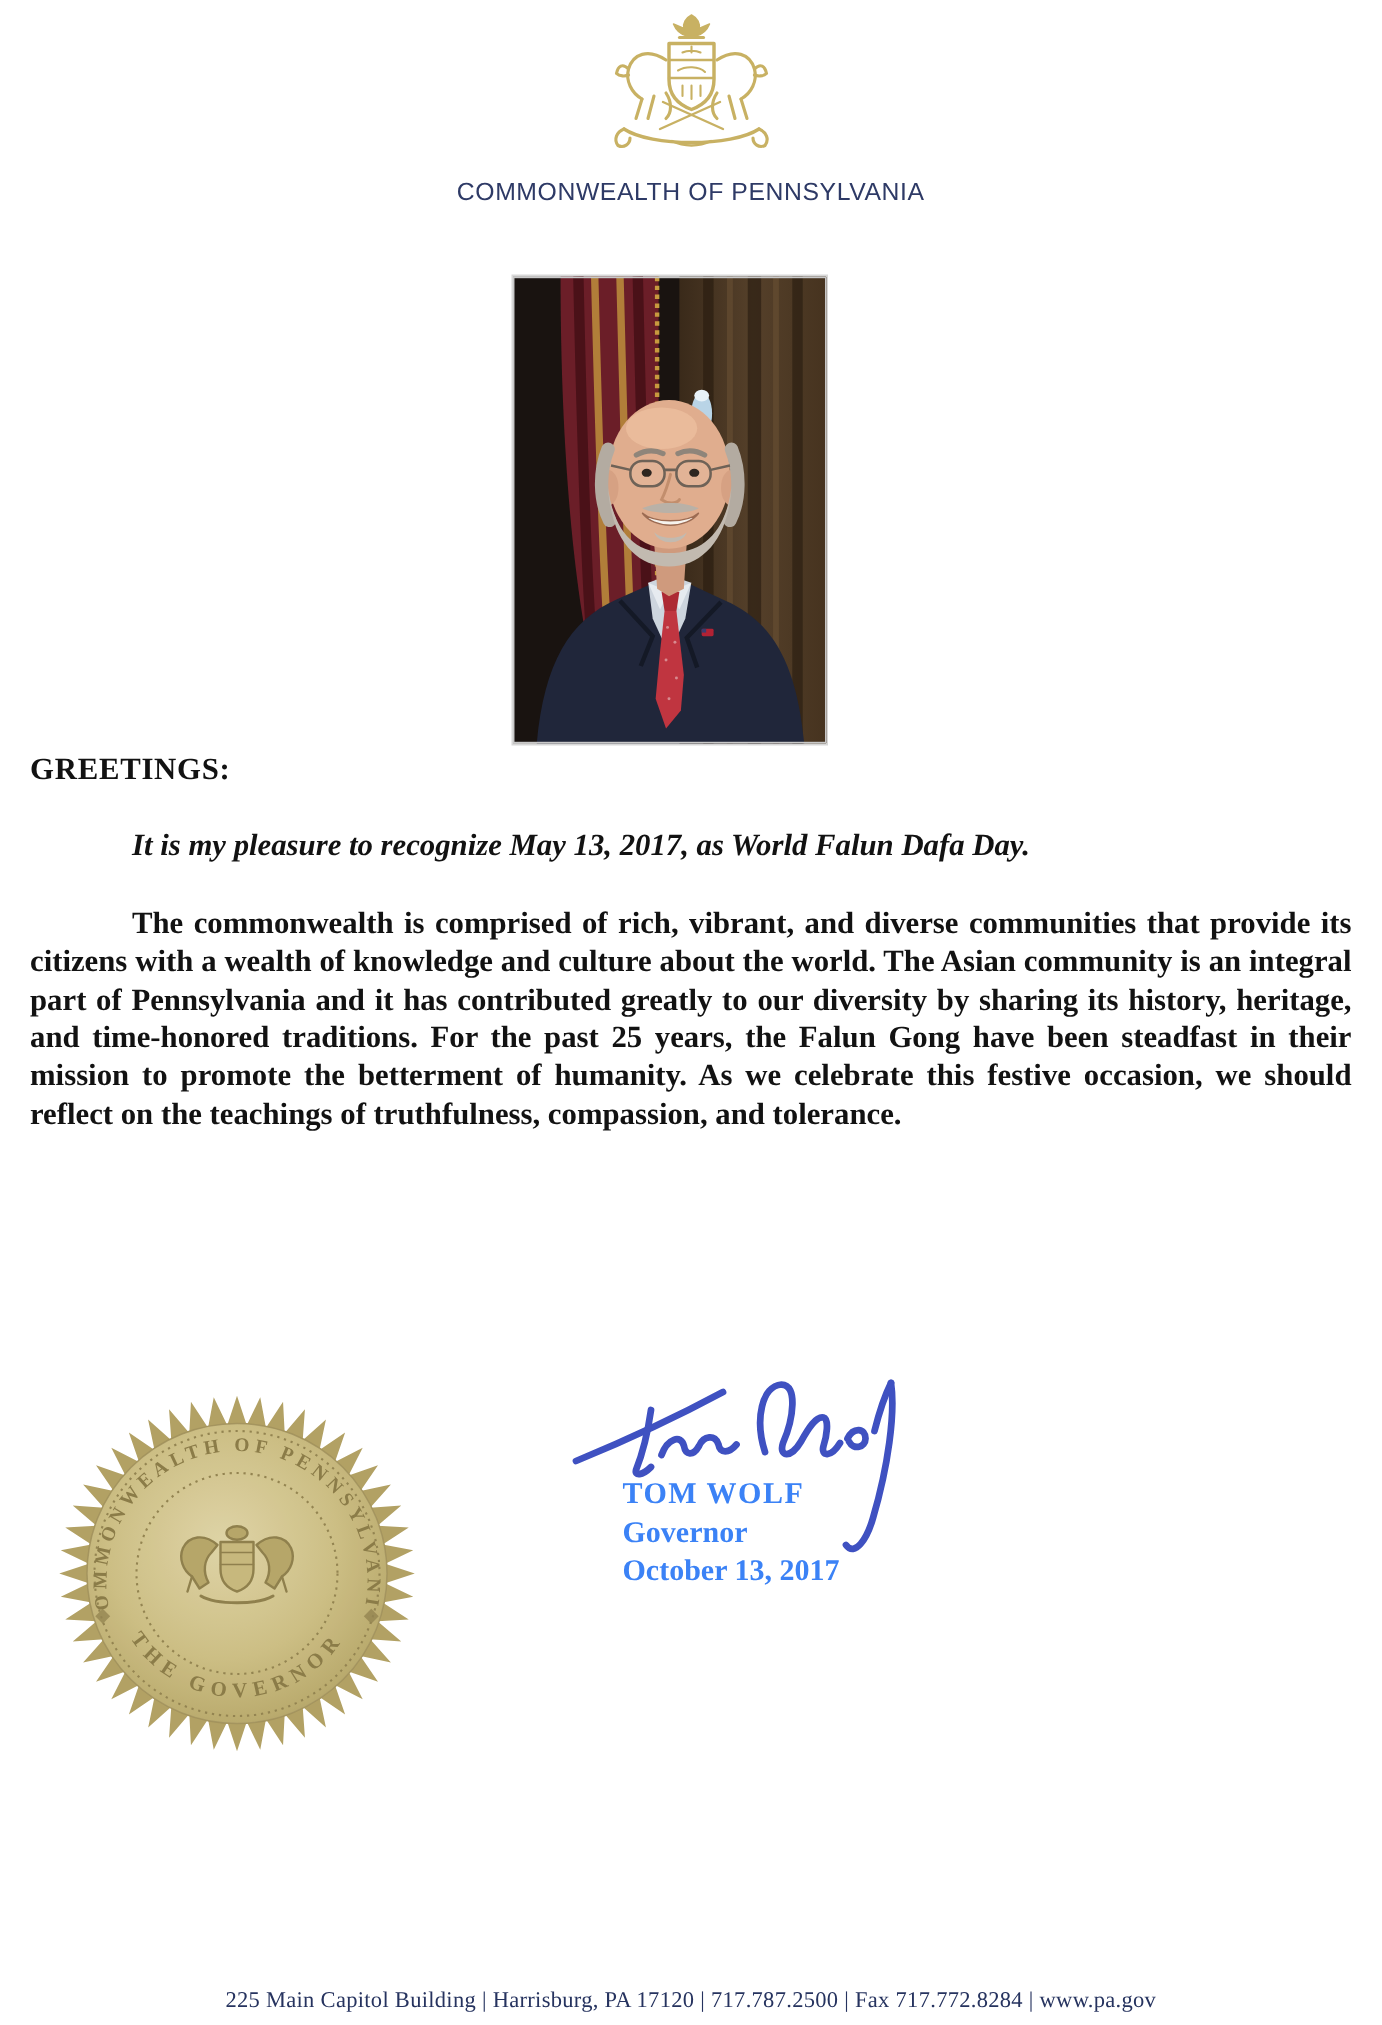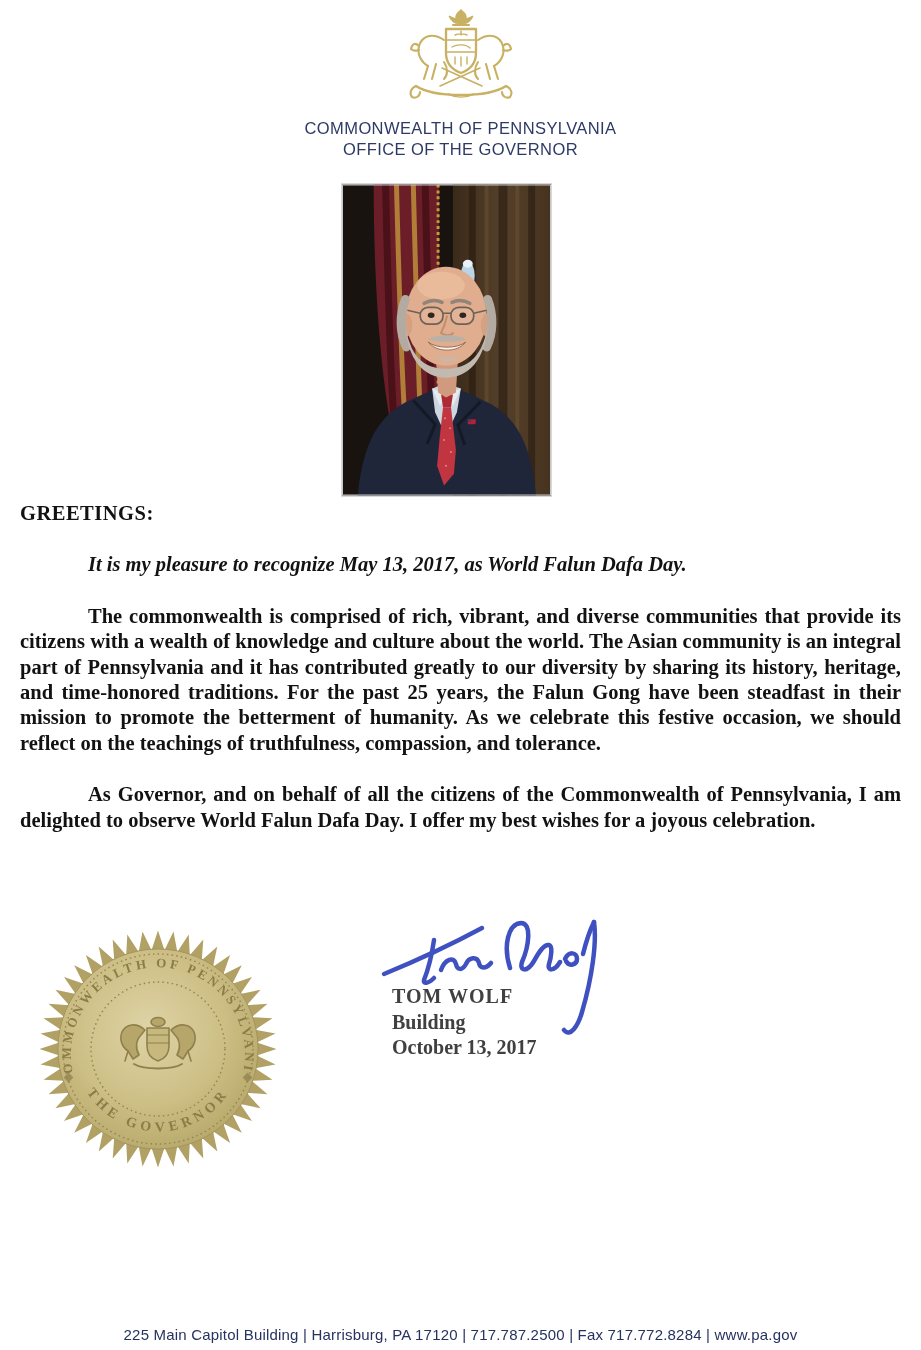--- a/index.html
+++ b/index.html
@@ -19,30 +19,30 @@
   
   .letter{position:absolute;left:20px;top:501px;width:881px;color:#121212;
           font-weight:bold;font-size:20.5px;line-height:25.4px;}
   .letter p{margin:0 0 26px 0;}
   .salutation{letter-spacing:.5px;}
   .para{text-align:justify;text-indent:68px;}
   .para-first{text-indent:68px;font-style:italic;}
 
   
   .sig-script{position:absolute;left:378px;top:916px;}
-  .sig-lines{position:absolute;left:392px;top:984px;color:#404040;
+  .sig-lines{position:absolute;left:415px;top:984px;color:#3b82f6;
              font-weight:bold;font-size:20px;line-height:25.5px;}
   .sig-name{letter-spacing:1px;}
 
   
   .seal{position:absolute;left:38px;top:929px;}
 
   
   .footer{position:absolute;left:0;top:1326px;width:921px;text-align:center;
-          font-family:Liberation Sans, sans-serif;font-size:15px;color:#26335f;
+          font-family:Liberation Serif, serif;font-size:15px;color:#26335f;
           letter-spacing:.2px;}
 </style>
 </head>
 <body>
 
 <div class="page">
 
   <div class="crest-wrap">
     <svg width="150" height="106" viewBox="0 0 150 106">
       <g stroke="#c8b163" fill="none" stroke-width="2.1" stroke-linecap="round" stroke-linejoin="round">
@@ -69,21 +69,20 @@
         <path d="M30,80 C48,92 102,92 120,80" stroke-width="2.3"></path>
         <path d="M30,80 C25,82 23,87 26,91 C30,93 34,90 34,86"></path>
         <path d="M120,80 C125,82 127,87 124,91 C120,93 116,90 116,86"></path>
         <path d="M62,88 C70,92 80,92 88,88" stroke-width="1.6"></path>
       </g>
     </svg>
   </div>
 
   <div class="header-text">
     <div>COMMONWEALTH OF PENNSYLVANIA</div>
-    <div>OFFICE OF THE GOVERNOR</div>
   </div>
 
   <div class="portrait">
     <svg width="209" height="312" viewBox="0 0 211 314">
       <defs>
         <linearGradient id="woodg" x1="0" y1="0" x2="1" y2="0">
           <stop offset="0" stop-color="#3a2a1a"></stop>
             <stop offset=".5" stop-color="#55402a"></stop>
             <stop offset="1" stop-color="#46331f"></stop>
         </linearGradient>
@@ -153,40 +152,39 @@
       <path d="M87,159 C95,170 117,170 125,159 C117,166 95,166 87,159 Z" fill="#f6f3ee" stroke="#9c6b52" stroke-width="1"></path>
       <path d="M95,172 C100,177 112,177 117,172 C114,181 98,181 95,172 Z" fill="#c2bab0"></path>
       <rect x="0.5" y="0.5" width="210" height="313" fill="none" stroke="#c9c9c9"></rect>
     </svg>
   </div>
 
   <div class="letter">
     <p class="salutation">GREETINGS:</p>
     <p class="para-first">It is my pleasure to recognize May 13, 2017, as World Falun Dafa Day.</p>
     <p class="para">The commonwealth is comprised of rich, vibrant, and diverse communities that provide its citizens with a wealth of knowledge and culture about the world. The Asian community is an integral part of Pennsylvania and it has contributed greatly to our diversity by sharing its history, heritage, and time-honored traditions.  For the past 25 years, the Falun Gong have been steadfast in their mission to promote the betterment of humanity. As we celebrate this festive occasion, we should reflect on the teachings of truthfulness, compassion, and tolerance.</p>
-    <p class="para">As Governor, and on behalf of all the citizens of the Commonwealth of Pennsylvania, I am delighted to observe World Falun Dafa Day. I offer my best wishes for a joyous celebration.</p>
   </div>
 
   <div class="sig-script">
     <svg width="225" height="140" viewBox="0 0 225 140">
       <g stroke="#3f51c1" stroke-width="4.5" fill="none" stroke-linecap="round" stroke-linejoin="round">
         <path d="M6,58 C40,44 78,26 104,12"></path>
         <path d="M56,24 C54,38 50,54 46,64 C45,68 50,68 56,62"></path>
         <path d="M63,54 C67,43 76,40 78,48 C79,54 84,55 88,48 C91,41 99,40 101,47 C102,53 108,53 113,47"></path>
         <path d="M132,52 C125,30 130,8 143,7 C154,7 151,30 144,46 C141,55 149,57 156,45 C161,36 166,28 171,29 C175,30 173,42 171,48 C169,55 176,56 182,46"></path>
         <path d="M187,43 C191,35 199,36 199,43 C199,49 191,51 188,45"></path>
         <path d="M205,38 C208,26 212,14 216,6"></path>
         <path d="M216,6 C219,26 214,62 204,96 C200,110 192,122 186,114"></path>
       </g>
     </svg>
   </div>
 
   <div class="sig-lines">
     <div class="sig-name">TOM WOLF</div>
-    <div>Building</div>
+    <div>Governor</div>
     <div>October 13, 2017</div>
   </div>
 
   <div class="seal">
     <svg width="240" height="240" viewBox="0 0 240 240">
       <defs>
         <radialGradient id="sealGrad" cx="45%" cy="40%" r="70%">
           <stop offset="0" stop-color="#ddd2a2"></stop>
           <stop offset=".55" stop-color="#cabb7e"></stop>
           <stop offset=".85" stop-color="#b7a767"></stop>

